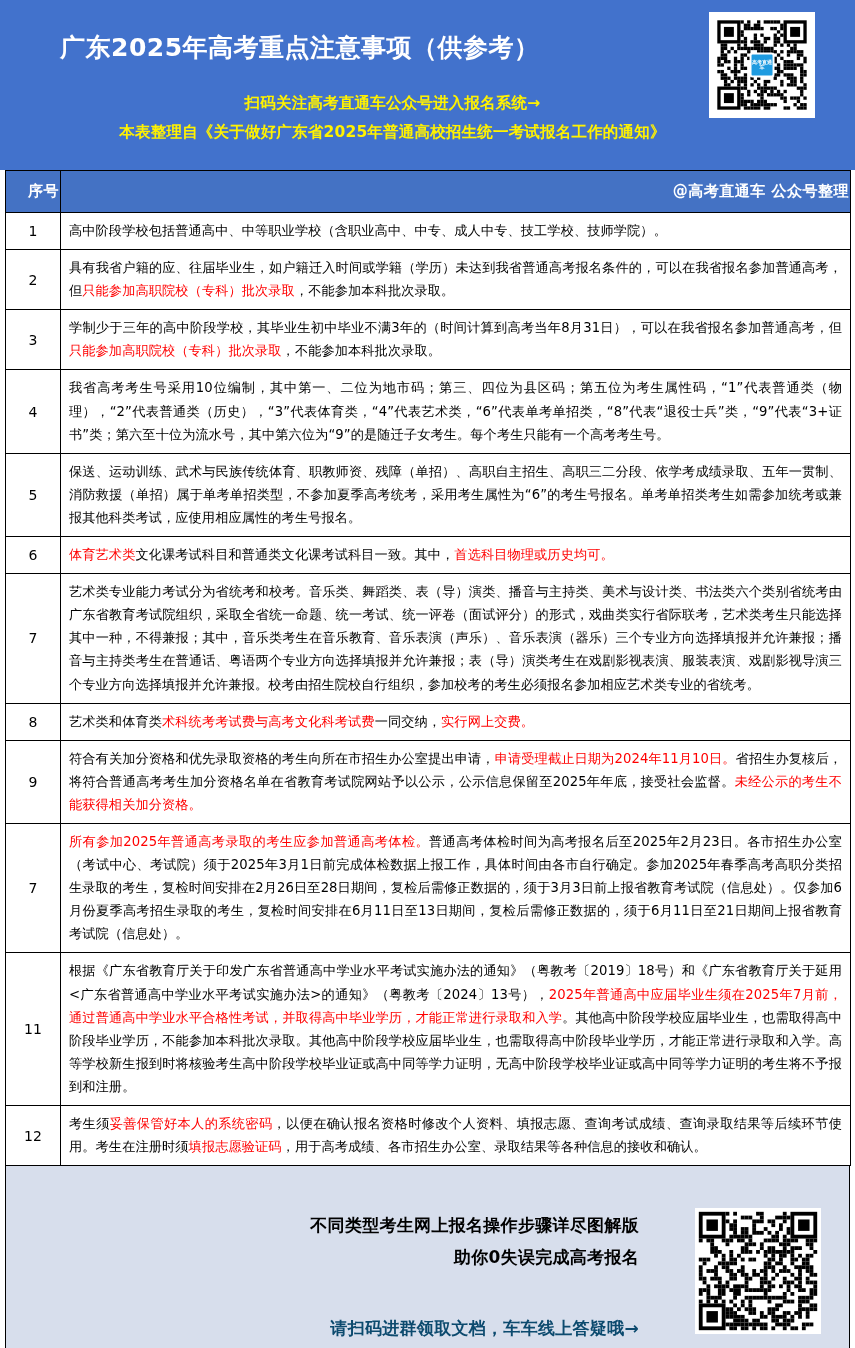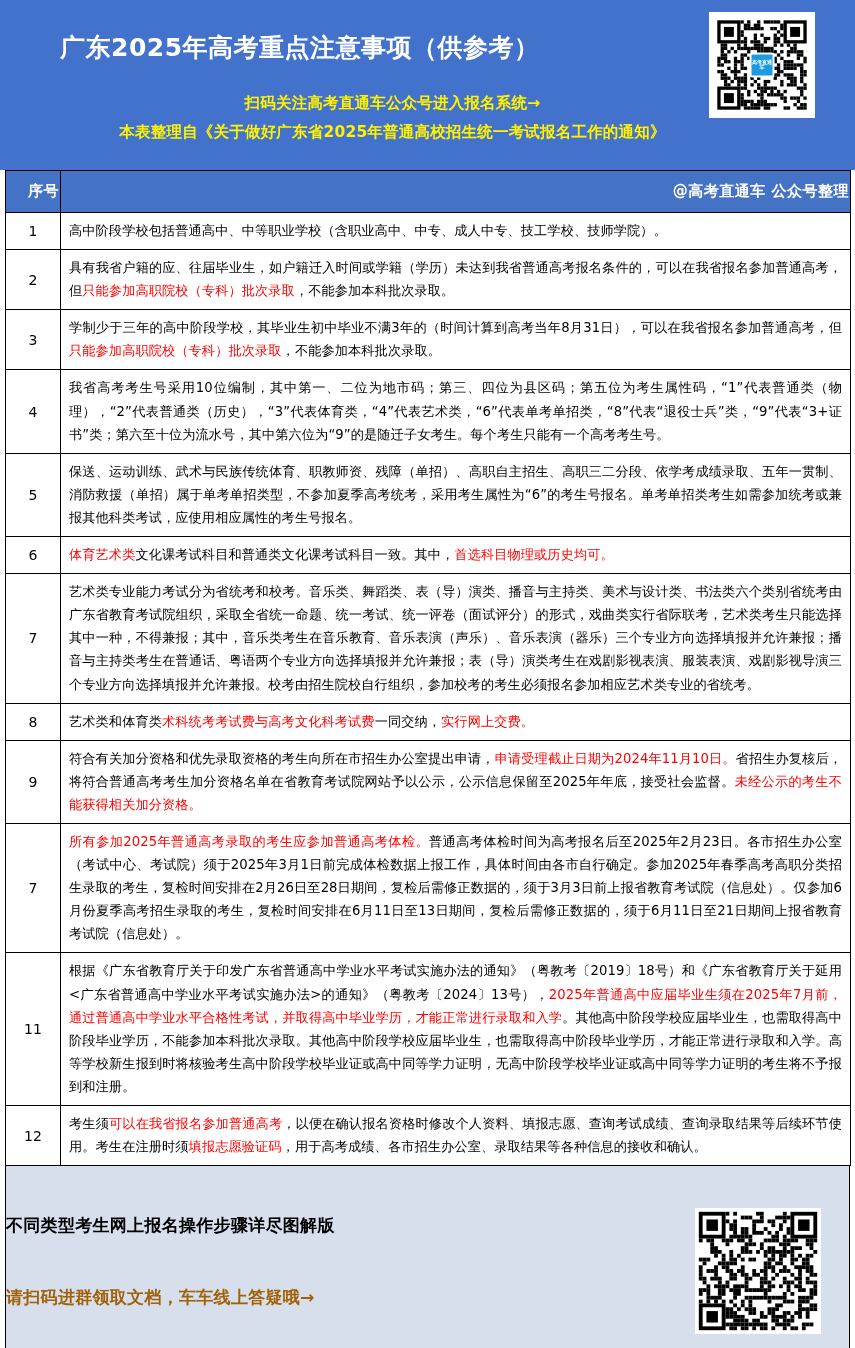--- a/index.html
+++ b/index.html
@@ -118,34 +118,34 @@
     border-top: none;
     background: #D7DEEC;
     height: 242px;
     overflow: hidden;
   }
   .footer-text {
     position: absolute;
     left: 0; right: 0;
     top: 44px;
     padding-right: 210px;
-    text-align: left;
+    text-align: right;
   }
   .footer-line1, .footer-line2 {
     font-size: 17px;
     font-weight: bold;
     color: #000000;
     line-height: 1.85;
     letter-spacing: 0.3px;
   }
   .footer-cta {
     margin-top: 44px;
     font-size: 17px;
     font-weight: bold;
-    color: #a16207;
+    color: #0c4a6e;
     letter-spacing: 0.3px;
   }
   .footer-qr {
     position: absolute;
     right: 28px;
     top: 42px;
     width: 126px;
     height: 126px;
     background: #ffffff;
   }
@@ -525,29 +525,30 @@
         <tr>
           <td class="idx">7</td>
           <td class="body"><span class="r">所有参加2025年普通高考录取的考生应参加普通高考体检。</span><span>普通高考体检时间为高考报名后至2025年2月23日。各市招生办公室（考试中心、考试院）须于2025年3月1日前完成体检数据上报工作，具体时间由各市自行确定。参加2025年春季高考高职分类招生录取的考生，复检时间安排在2月26日至28日期间，复检后需修正数据的，须于3月3日前上报省教育考试院（信息处）。仅参加6月份夏季高考招生录取的考生，复检时间安排在6月11日至13日期间，复检后需修正数据的，须于6月11日至21日期间上报省教育考试院（信息处）。</span></td>
         </tr>
         <tr>
           <td class="idx">11</td>
           <td class="body"><span>根据《广东省教育厅关于印发广东省普通高中学业水平考试实施办法的通知》（粤教考〔2019〕18号）和《广东省教育厅关于延用&lt;广东省普通高中学业水平考试实施办法&gt;的通知》（粤教考〔2024〕13号），</span><span class="r">2025年普通高中应届毕业生须在2025年7月前，通过普通高中学业水平合格性考试，并取得高中毕业学历，才能正常进行录取和入学</span><span>。其他高中阶段学校应届毕业生，也需取得高中阶段毕业学历，不能参加本科批次录取。其他高中阶段学校应届毕业生，也需取得高中阶段毕业学历，才能正常进行录取和入学。高等学校新生报到时将核验考生高中阶段学校毕业证或高中同等学力证明，无高中阶段学校毕业证或高中同等学力证明的考生将不予报到和注册。</span></td>
         </tr>
         <tr>
           <td class="idx">12</td>
-          <td class="body"><span>考生须</span><span class="r">可以在我省报名参加普通高考</span><span>，以便在确认报名资格时修改个人资料、填报志愿、查询考试成绩、查询录取结果等后续环节使用。考生在注册时须</span><span class="r">填报志愿验证码</span><span>，用于高考成绩、各市招生办公室、录取结果等各种信息的接收和确认。</span></td>
+          <td class="body"><span>考生须</span><span class="r">妥善保管好本人的系统密码</span><span>，以便在确认报名资格时修改个人资料、填报志愿、查询考试成绩、查询录取结果等后续环节使用。考生在注册时须</span><span class="r">填报志愿验证码</span><span>，用于高考成绩、各市招生办公室、录取结果等各种信息的接收和确认。</span></td>
         </tr>
       </tbody>
   </table>
 </div>
 
 <div class="footer">
   <div class="footer-text">
     <div class="footer-line1">不同类型考生网上报名操作步骤详尽图解版</div>
+    <div class="footer-line2">助你0失误完成高考报名</div>
     <div class="footer-cta">请扫码进群领取文档，车车线上答疑哦→</div>
   </div>
   <div class="footer-qr">
     <div class="qr-canvas" id="qr-bottom">
         <svg viewBox="0 0 33 33" width="100%" height="100%" style="display: block;">
           <rect width="33" height="33" fill="#ffffff"></rect>
           <rect x="8" y="1" width="1" height="1" fill="#000"></rect>
           <rect x="10" y="1" width="1" height="1" fill="#000"></rect>
           <rect x="16" y="1" width="1" height="1" fill="#000"></rect>
           <rect x="17" y="1" width="1" height="1" fill="#000"></rect>

